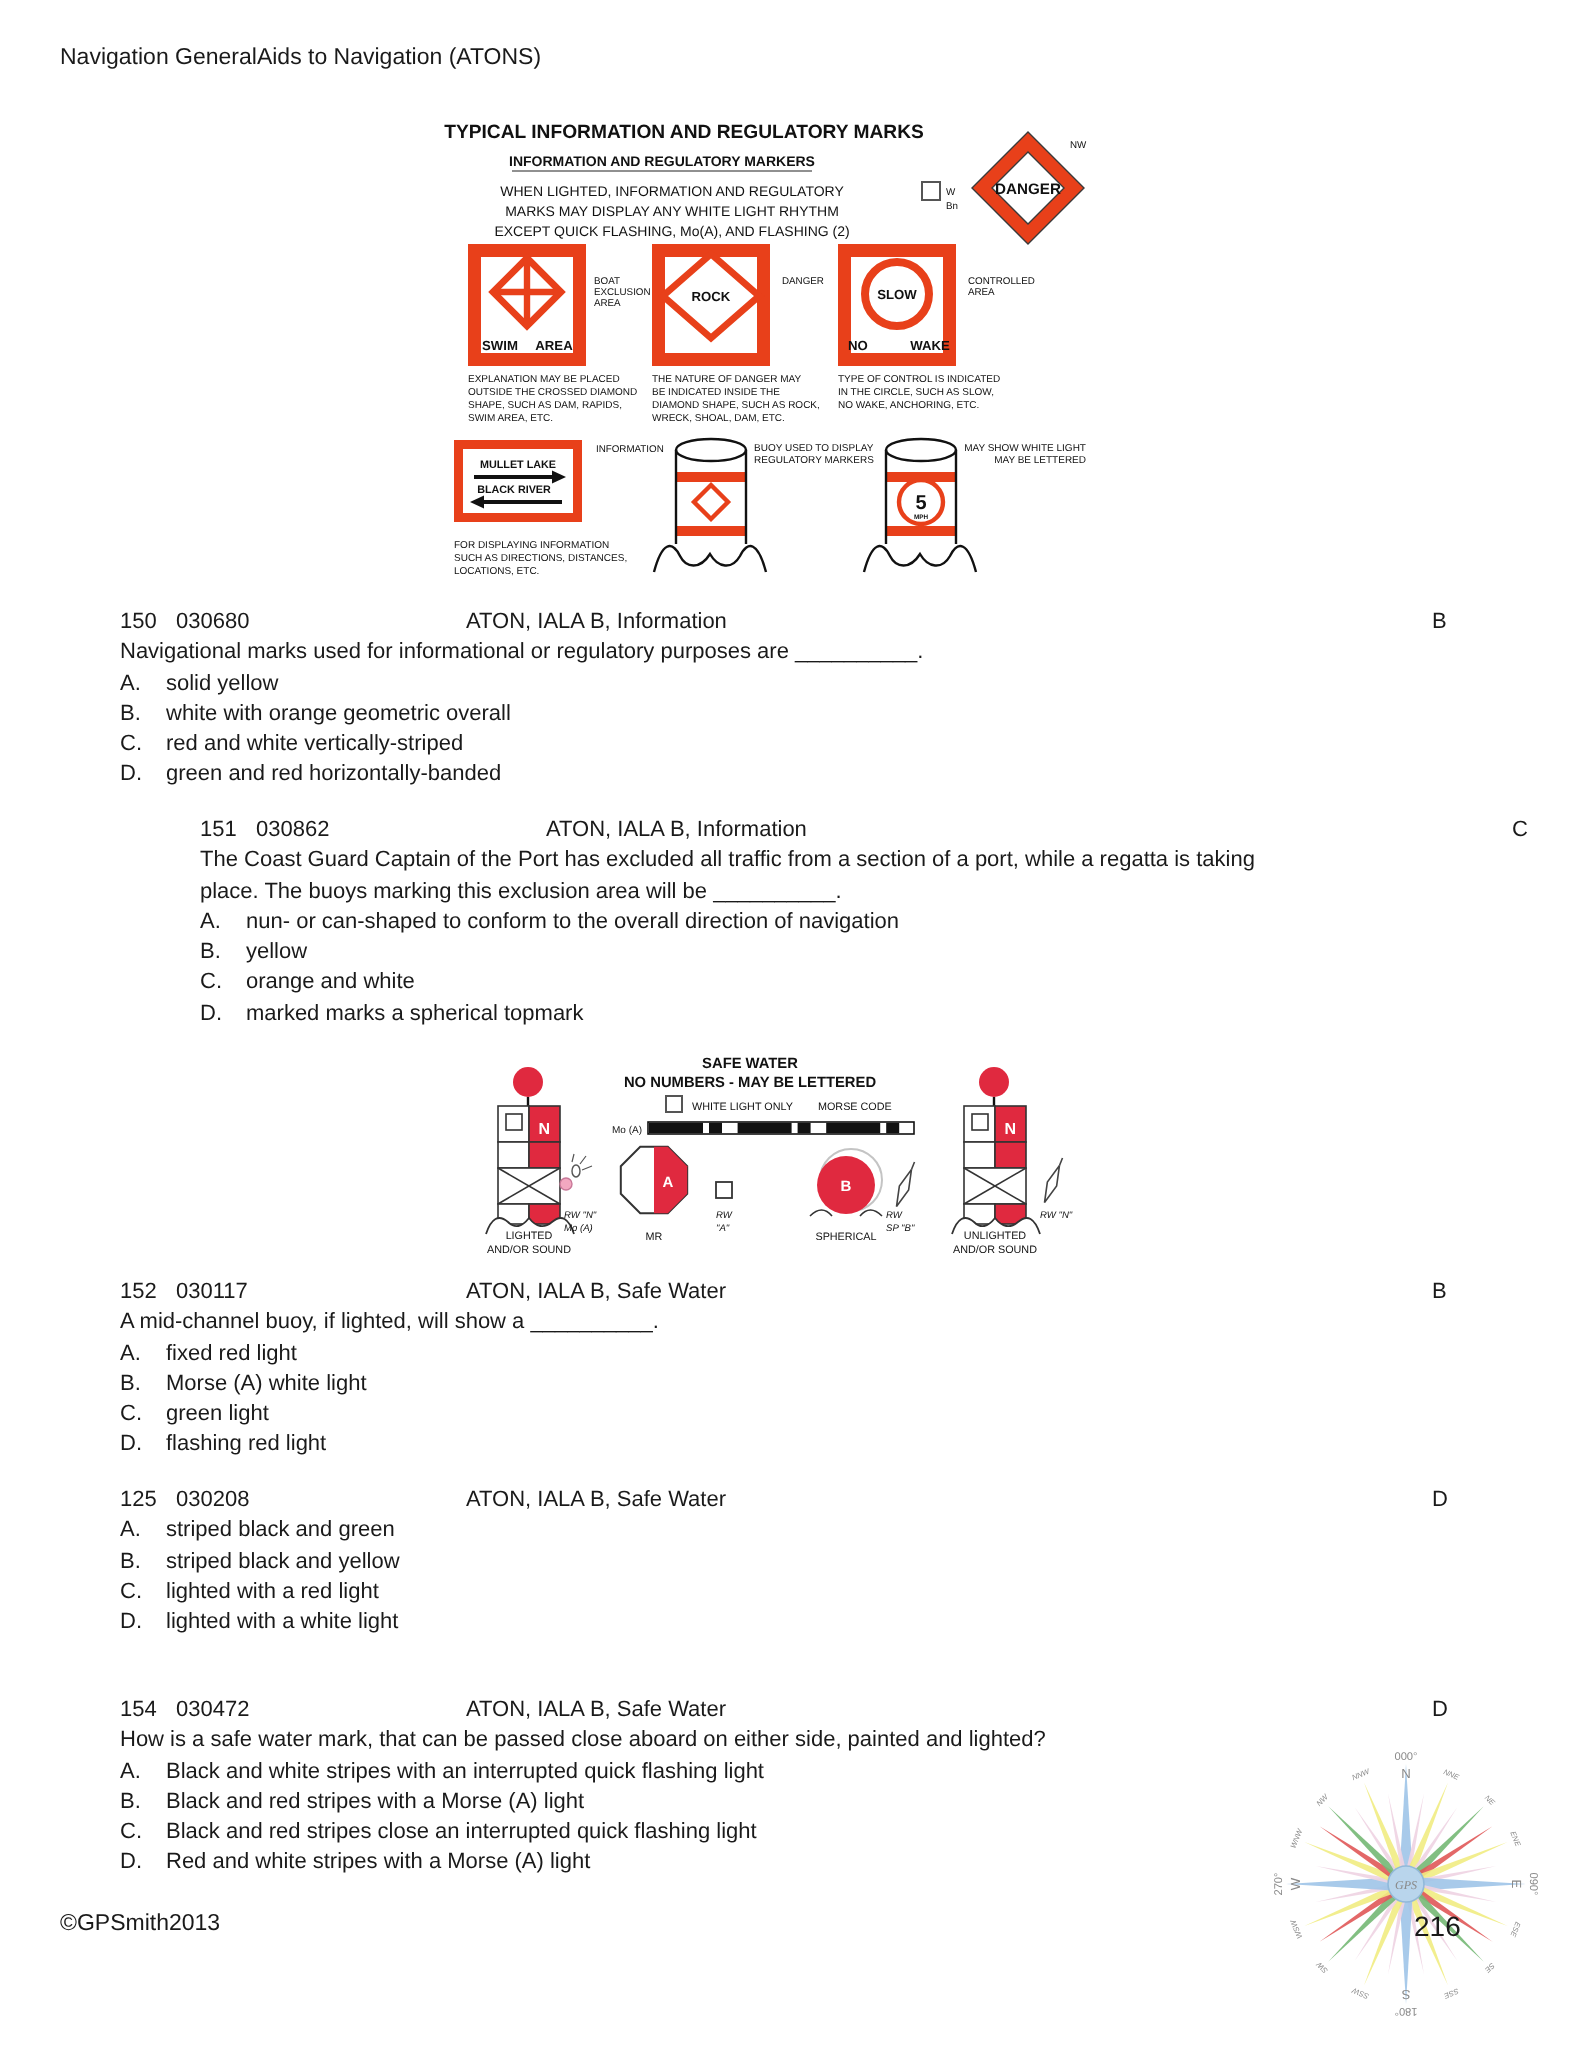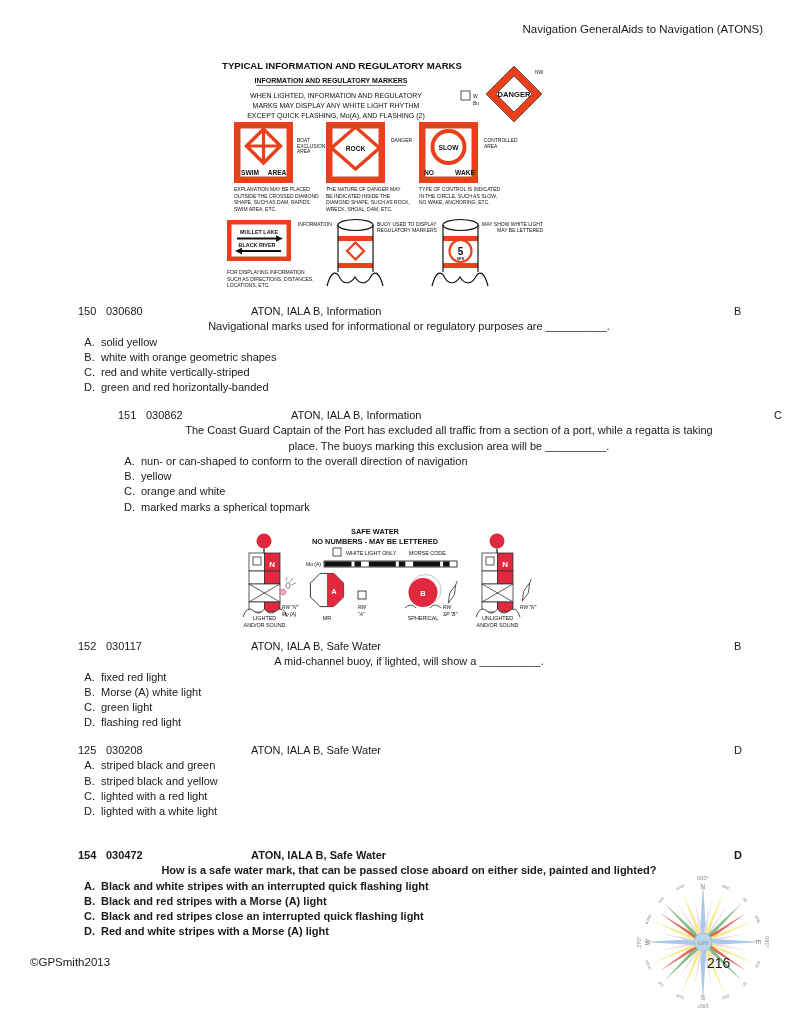--- a/index.html
+++ b/index.html
@@ -1,32 +1,32 @@
 <!DOCTYPE html>
 <html><head>
 <meta charset="utf-8">
 <style>
   html,body{margin:0;padding:0;background:#888;}
   .page{position:relative;width:791px;height:1024px;background:#fff;overflow:hidden;
         font-family:"Liberation Sans",sans-serif;color:#1a1a1a;margin:0 auto;}
   .page-header{position:absolute;top:23px;left:30px;right:28px;display:flex;
-        justify-content:flex-end;font-size:11.5px;}
+        justify-content:flex-start;font-size:11.5px;}
   svg text{font-family:"Liberation Sans",sans-serif;fill:#111;}
   .t-title{font-size:9.6px;font-weight:bold;text-anchor:middle;}
   .t-sub{font-size:7px;font-weight:bold;text-anchor:middle;}
   .t-note{font-size:7px;text-anchor:middle;}
   .t-tiny{font-size:4.9px;}
   .t-cap{font-size:5px;}
   .t-danger{font-size:7.6px;font-weight:bold;text-anchor:middle;}
   .t-word{font-size:6.6px;font-weight:bold;text-anchor:middle;}
   .t-lbl{font-size:5.4px;text-anchor:middle;}
   .t-it{font-size:4.8px;font-style:italic;}
   .t-b7{font-size:7.4px;font-weight:bold;text-anchor:middle;}
   .t-white{fill:#fff;font-weight:bold;text-anchor:middle;}
-  .question{position:absolute;left:78px;width:662px;font-size:11px;line-height:15.3px;text-align:center;}
+  .question{position:absolute;left:60px;width:662px;font-size:11px;line-height:15.3px;}
   .qhead{position:relative;height:15.3px;}
   .qnum{position:absolute;left:0;}
   .qcode{position:absolute;left:28px;}
   .qcat{position:absolute;left:173px;}
   .qans{position:absolute;left:656px;}
   .qopt{display:flex;}
   .qletter{width:23px;flex:none;}
   .footer-copy{position:absolute;left:30px;top:956px;font-size:11.5px;}
   .page-num{position:absolute;left:707px;top:955px;font-size:14px;z-index:5;}
   #compass{position:absolute;left:633px;top:872px;width:140px;height:140px;}
@@ -255,21 +255,21 @@
       <span class="qcat">ATON, IALA B, Information</span>
       <span class="qans">B</span>
     </div>
     <div>Navigational marks used for informational or regulatory purposes are __________.</div>
     <div class="qopt">
         <span class="qletter">A.</span>
         <span>solid yellow</span>
       </div>
     <div class="qopt">
         <span class="qletter">B.</span>
-        <span>white with orange geometric shapes</span>
+        <span>white with orange geometric overall</span>
       </div>
     <div class="qopt">
         <span class="qletter">C.</span>
         <span>red and white vertically-striped</span>
       </div>
     <div class="qopt">
         <span class="qletter">D.</span>
         <span>green and red horizontally-banded</span>
       </div>
   </div>
@@ -345,21 +345,21 @@
     <div class="qopt">
         <span class="qletter">C.</span>
         <span>lighted with a red light</span>
       </div>
     <div class="qopt">
         <span class="qletter">D.</span>
         <span>lighted with a white light</span>
       </div>
   </div>
 
-  <div class="question" style="top:848px;font-weight:bold;">
+  <div class="question" style="top:848px;">
     <div class="qhead">
       <span class="qnum">154</span>
       <span class="qcode">030472</span>
       <span class="qcat">ATON, IALA B, Safe Water</span>
       <span class="qans">D</span>
     </div>
     <div>How is a safe water mark, that can be passed close aboard on either side, painted and lighted?</div>
     <div class="qopt">
         <span class="qletter">A.</span>
         <span>Black and white stripes with an interrupted quick flashing light</span>

